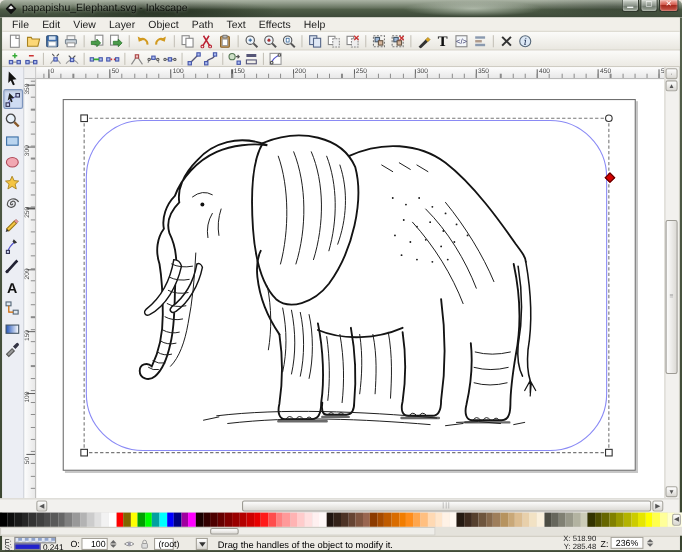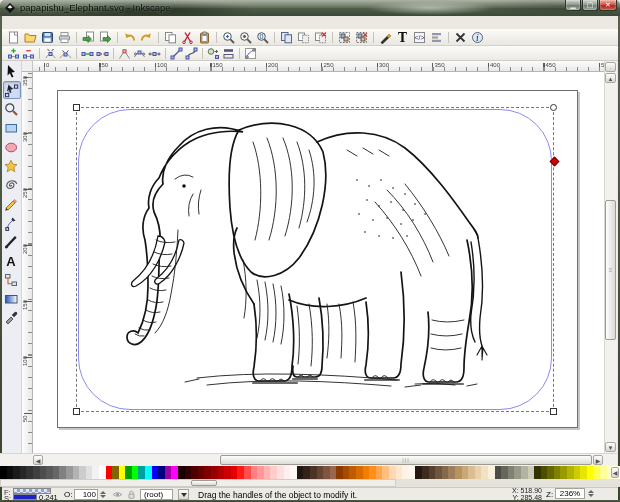--- a/index.html
+++ b/index.html
@@ -107,20 +107,31 @@
       <span>▢</span>
     </button>
   <button class="abs winbtn close" style="left:599px;width:18px;">
       <span>✕</span>
     </button>
 
   <div class="abs border-strip" style="left:0;top:16px;width:2px;height:486px;"></div>
   <div class="abs border-strip" style="left:618px;top:16px;width:2px;height:486px;"></div>
   <div class="abs border-strip" style="left:0;top:500px;width:620px;height:2px;"></div>
 
+  <div class="abs menubar" id="menubar">
+      <span class="menu-item">File</span>
+      <span class="menu-item">Edit</span>
+      <span class="menu-item">View</span>
+      <span class="menu-item">Layer</span>
+      <span class="menu-item">Object</span>
+      <span class="menu-item">Path</span>
+      <span class="menu-item">Text</span>
+      <span class="menu-item">Effects</span>
+      <span class="menu-item">Help</span>
+    </div>
 
   <div class="abs cmdbar" id="cmdbar">
       <button class="tb-btn">
         <svg viewBox="0 0 13 13" width="13" height="13">
           <rect x="2.5" y="1" width="8" height="11" fill="#fff" stroke="#8b8b8b"></rect>
           <path d="M7.5 1 v3 h3" fill="none" stroke="#8b8b8b"></path>
         </svg>
       </button>
       <button class="tb-btn">
         <svg viewBox="0 0 13 13" width="13" height="13">
@@ -716,21 +727,21 @@
         <path d="M1.5 6.5 Q6.5 2.5 11.5 6.5 Q6.5 10.5 1.5 6.5z" fill="#fff" stroke="#888"></path>
         <circle cx="6.5" cy="6.5" r="1.8" fill="#99a"></circle>
       </svg>
     </button>
   <button class="abs tb-btn" style="left:124px;top:488px;width:14px;height:12px;">
       <svg viewBox="0 0 13 13" width="11" height="11">
         <rect x="3.5" y="6" width="6" height="5" rx="0.8" fill="#ddd" stroke="#999"></rect>
         <path d="M4.5 6 V4.5 a2 2 0 0 1 4 0 V6" fill="none" stroke="#999"></path>
       </svg>
     </button>
-  <div class="abs layer-select" style="left:140px;top:489px;width:33px;">
+  <div class="abs layer-select" style="left:140px;top:489px;width:18px;">
       <span>(root)</span>
     </div>
   <div class="abs dd-btn" style="left:178px;top:489px;">
       <i></i>
     </div>
   <span class="abs" style="left:198px;top:490px;font-size:8.5px;white-space:nowrap;text-align:right;">Drag the handles of the object to modify it.</span>
   <div class="abs coords" style="left:500px;top:487px;width:42px;">
     <div><span>X:</span> <span>518.90</span></div>
     <div><span>Y:</span> <span>285.48</span></div>
   </div>

